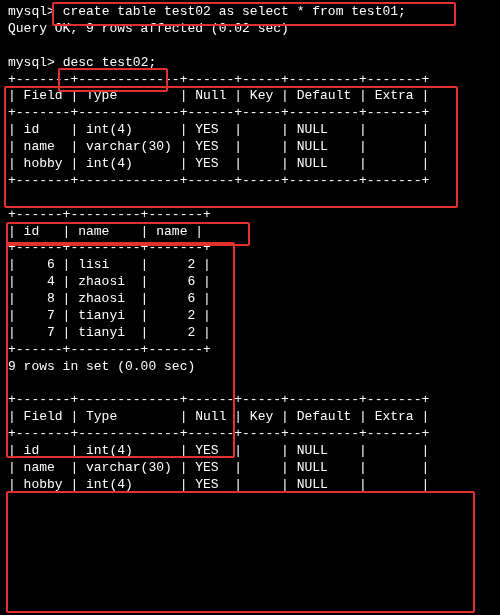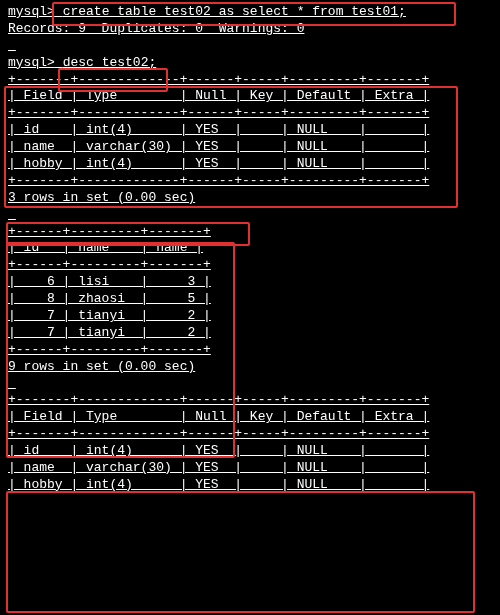--- a/index.html
+++ b/index.html
@@ -13,58 +13,57 @@
     width: 500px;
     height: 615px;
     overflow: hidden;
   }
   .terminal {
     padding: 4px 8px;
     position: relative;
   }
   .line {
     white-space: pre;
-    text-decoration: underline;
   }
   .box {
     border: 2px solid #e03030;
     position: absolute;
     pointer-events: none;
   }
   
   .box1 { top: 2px; left: 52px; width: 400px; height: 20px; border-radius:2px;}
   .box2 { top: 68px; left: 58px; width: 106px; height: 20px; border-radius:2px;}
   .box3 { top: 86px; left: 4px; width: 450px; height: 118px; border-radius:2px;}
   .box4 { top: 222px; left: 6px; width: 240px; height: 20px; border-radius:2px;}
   .box5 { top: 242px; left: 6px; width: 225px; height: 212px; border-radius:2px;}
   .box6 { top: 491px; left: 6px; width: 465px; height: 118px; border-radius:2px;}
 </style>
 </head>
 <body>
 
 <div class="terminal">
 
 <div class="line"><span>mysql&gt;</span> <span>create table test02 as select * from test01;</span></div>
-<div class="line">Records: 9  Duplicates: 0  Warnings: 0</div>
+<div class="line">Query OK, 9 rows affected (0.02 sec)</div>
 <div class="line"> </div>
 <div class="line"><span>mysql&gt;</span> <span>desc test02;</span></div>
 <div class="line">+-------+-------------+------+-----+---------+-------+</div>
 <div class="line">| Field | Type        | Null | Key | Default | Extra |</div>
 <div class="line">+-------+-------------+------+-----+---------+-------+</div>
 <div class="line">| id    | int(4)      | YES  |     | NULL    |       |</div>
 <div class="line">| name  | varchar(30) | YES  |     | NULL    |       |</div>
 <div class="line">| hobby | int(4)      | YES  |     | NULL    |       |</div>
 <div class="line">+-------+-------------+------+-----+---------+-------+</div>
-<div class="line">3 rows in set (0.00 sec)</div>
 <div class="line"> </div>
 <div class="line">+------+---------+-------+</div>
 <div class="line">| id   | name    | name |</div>
 <div class="line">+------+---------+-------+</div>
-<div class="line">|    6 | lisi    |     3 |</div>
-<div class="line">|    8 | zhaosi  |     5 |</div>
+<div class="line">|    6 | lisi    |     2 |</div>
+<div class="line">|    4 | zhaosi  |     6 |</div>
+<div class="line">|    8 | zhaosi  |     6 |</div>
 <div class="line">|    7 | tianyi  |     2 |</div>
 <div class="line">|    7 | tianyi  |     2 |</div>
 <div class="line">+------+---------+-------+</div>
 <div class="line">9 rows in set (0.00 sec)</div>
 <div class="line"> </div>
 <div class="line">+-------+-------------+------+-----+---------+-------+</div>
 <div class="line">| Field | Type        | Null | Key | Default | Extra |</div>
 <div class="line">+-------+-------------+------+-----+---------+-------+</div>
 <div class="line">| id    | int(4)      | YES  |     | NULL    |       |</div>
 <div class="line">| name  | varchar(30) | YES  |     | NULL    |       |</div>

